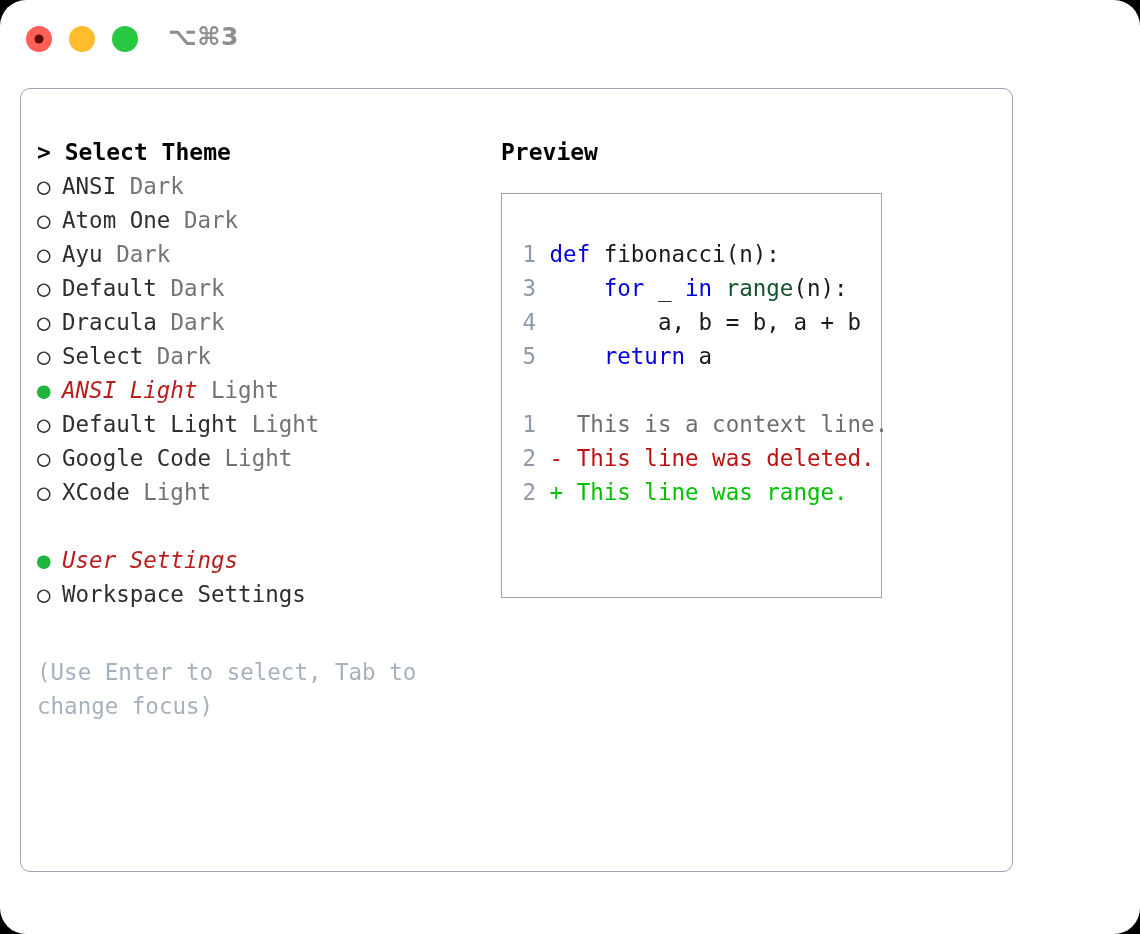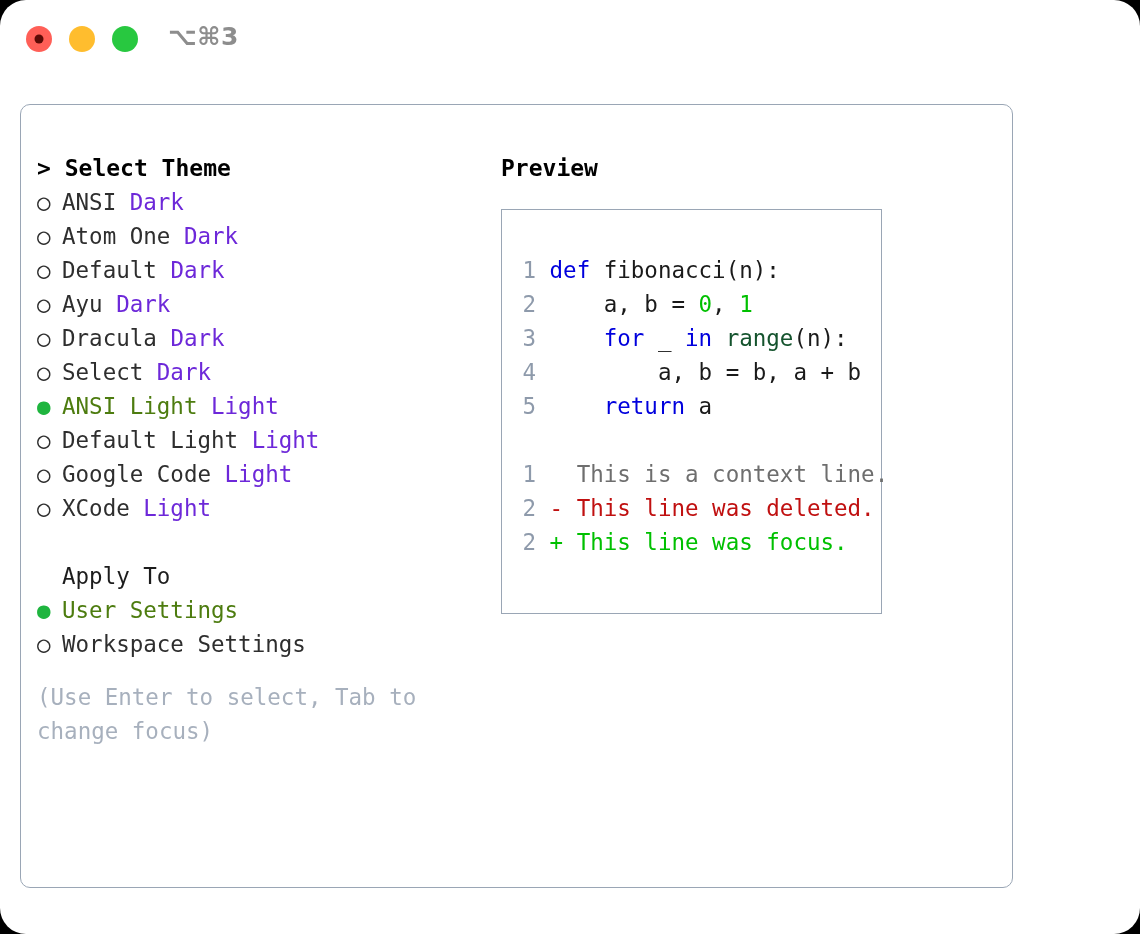--- a/index.html
+++ b/index.html
@@ -67,21 +67,21 @@
     color: #8d8d8d;
     letter-spacing: 0.5px;
     font-family: "DejaVu Sans", "Liberation Sans", sans-serif;
     white-space: pre;
   }
 
   
   .panel {
     position: absolute;
     left: 20px;
-    top: 104px;
+    top: 88px;
     width: 993px;
     height: 784px;
     border: 1.5px solid #9aa6b5;
     border-radius: 10px;
     background: #ffffff;
     box-sizing: border-box;
   }
 
   .content {
     position: absolute;
@@ -109,35 +109,35 @@
     line-height: 34px;
     color: #2e2e2e;
     white-space: pre;
   }
   .bullet {
     display: inline-block;
     width: 25px;
     white-space: pre;
   }
   .opt-row.selected .bullet { color: #1fb53f; }
-  .opt-row.selected .opt-label { color: #4d7c0f; }
+  .opt-row.selected .opt-label { color: #b91c1c; font-style: italic; }
   .opt-label { color: #2e2e2e; }
   .opt-kind {
-    color: #6d28d9;
+    color: #737373;
   }
   .section-gap { height: 34px; }
   .apply-head {
     font-size: 22.5px;
     line-height: 34px;
     color: #1c1c1c;
     white-space: pre;
     padding-left: 25px;
   }
   .hint {
-    margin-top: 19px;
+    margin-top: 44px;
     font-size: 22.5px;
     line-height: 34px;
     color: #a7b0bd;
     width: 420px;
     white-space: pre-wrap;
   }
 
   
   .right-col {
     position: absolute;
@@ -193,57 +193,55 @@
   </div>
 
   <div class="panel">
     <div class="content">
 
       <div class="left-col">
         <div class="col-head">&gt; Select Theme</div>
         <div id="theme-list">
             <div class="opt-row"><span class="bullet">○</span><span class="opt-label">ANSI</span> <span class="opt-kind">Dark</span></div>
             <div class="opt-row"><span class="bullet">○</span><span class="opt-label">Atom One</span> <span class="opt-kind">Dark</span></div>
+            <div class="opt-row"><span class="bullet">○</span><span class="opt-label">Ayu</span> <span class="opt-kind">Dark</span></div>
             <div class="opt-row"><span class="bullet">○</span><span class="opt-label">Default</span> <span class="opt-kind">Dark</span></div>
-            <div class="opt-row"><span class="bullet">○</span><span class="opt-label">Ayu</span> <span class="opt-kind">Dark</span></div>
             <div class="opt-row"><span class="bullet">○</span><span class="opt-label">Dracula</span> <span class="opt-kind">Dark</span></div>
             <div class="opt-row"><span class="bullet">○</span><span class="opt-label">Select</span> <span class="opt-kind">Dark</span></div>
             <div class="opt-row selected"><span class="bullet">●</span><span class="opt-label">ANSI Light</span> <span class="opt-kind">Light</span></div>
             <div class="opt-row"><span class="bullet">○</span><span class="opt-label">Default Light</span> <span class="opt-kind">Light</span></div>
             <div class="opt-row"><span class="bullet">○</span><span class="opt-label">Google Code</span> <span class="opt-kind">Light</span></div>
             <div class="opt-row"><span class="bullet">○</span><span class="opt-label">XCode</span> <span class="opt-kind">Light</span></div>
           </div>
 
         <div class="section-gap"></div>
 
-        <div class="apply-head">Apply To</div>
         <div id="apply-list">
             <div class="opt-row selected"><span class="bullet">●</span><span class="opt-label">User Settings</span></div>
             <div class="opt-row"><span class="bullet">○</span><span class="opt-label">Workspace Settings</span></div>
           </div>
 
         <div class="hint">(Use Enter to select, Tab to change focus)</div>
       </div>
 
       <div class="right-col">
         <div class="col-head">Preview</div>
         <div class="preview-box">
           <div class="code">
             <div id="code-lines">
                 <div class="code-line"><span class="ln">1</span> <span class="tok kw">def </span><span class="tok plain">fibonacci(n):</span></div>
-                <div class="code-line"><span class="ln">2</span> <span class="tok plain">    a, b = </span><span class="tok num">0</span><span class="tok plain">, </span><span class="tok num">1</span></div>
                 <div class="code-line"><span class="ln">3</span> <span class="tok plain">    </span><span class="tok kw">for</span><span class="tok plain"> _ </span><span class="tok kw">in</span><span class="tok plain"> </span><span class="tok fn">range</span><span class="tok plain">(n):</span></div>
                 <div class="code-line"><span class="ln">4</span> <span class="tok plain">        a, b = b, a + b</span></div>
                 <div class="code-line"><span class="ln">5</span> <span class="tok plain">    </span><span class="tok kw">return</span><span class="tok plain"> a</span></div>
               </div>
             <div class="blank-line"></div>
             <div id="diff-lines">
                 <div class="code-line"><span class="ln">1</span><span class="tok ctx">   This is a context line.</span></div>
                 <div class="code-line"><span class="ln">2</span><span class="tok del"> - This line was deleted.</span></div>
-                <div class="code-line"><span class="ln">2</span><span class="tok add"> + This line was focus.</span></div>
+                <div class="code-line"><span class="ln">2</span><span class="tok add"> + This line was range.</span></div>
               </div>
           </div>
         </div>
       </div>
 
     </div>
   </div>
 </div>
 
 </body></html>

